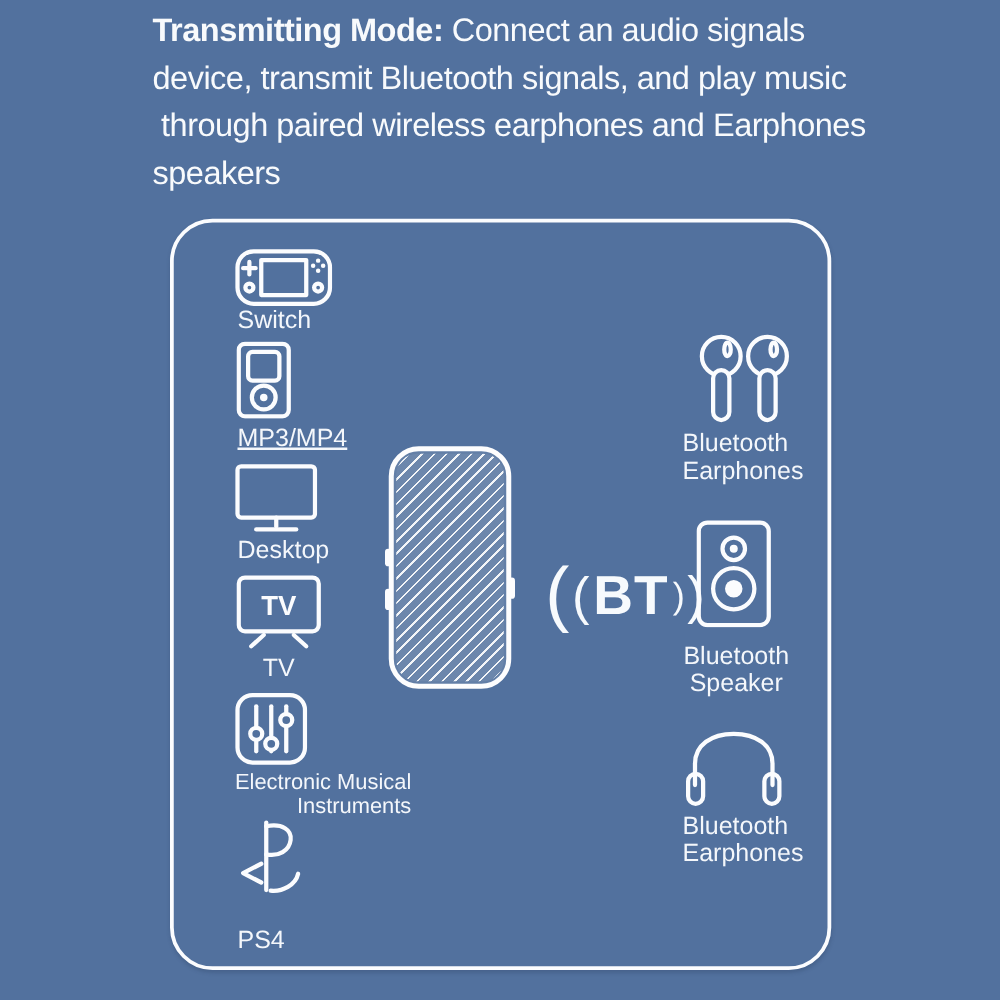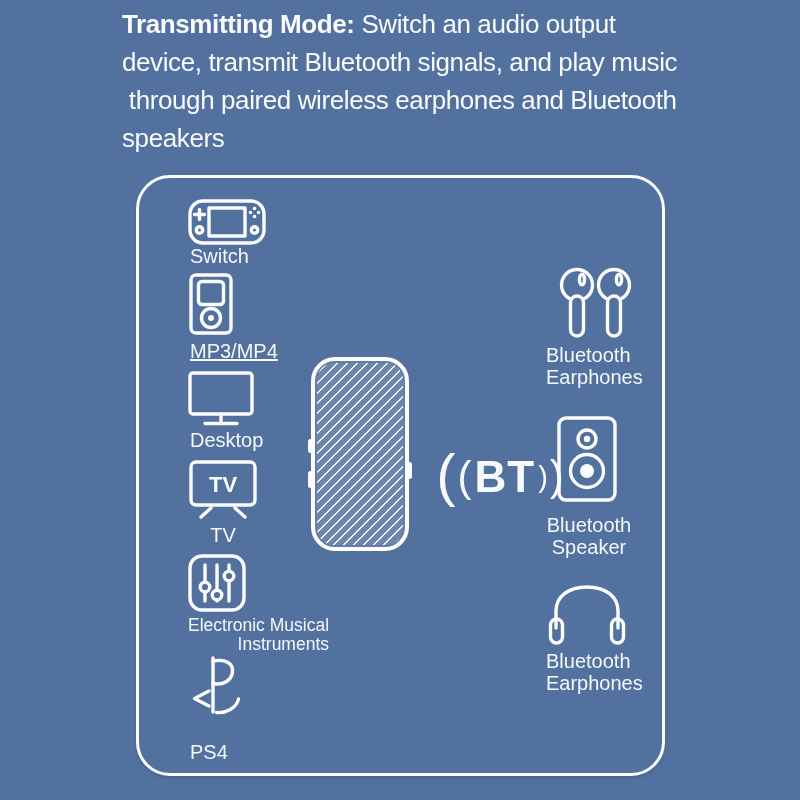--- a/index.html
+++ b/index.html
@@ -56,23 +56,23 @@
   .arc-ol{font-size:58px;font-weight:300;transform:translateY(-2px);}
   .arc-il{font-size:42px;margin-left:2px;}
   .bt-text{font-size:44px;font-weight:bold;letter-spacing:1px;margin:0 3px;}
   .arc-ir{font-size:29px;}
   .arc-or{font-size:42px;margin-left:2px;transform:translateY(-1px);}
 </style>
 </head>
 <body>
 
 <div class="abs header">
-  <div class="hline"><span class="hbold">Transmitting Mode:</span><span> Switch an audio output</span></div>
+  <div class="hline"><span class="hbold">Transmitting Mode:</span><span> Connect an audio signals</span></div>
   <div class="hline">device, transmit Bluetooth signals, and play music</div>
-  <div class="hline"> through paired wireless earphones and Bluetooth</div>
+  <div class="hline"> through paired wireless earphones and Earphones</div>
   <div class="hline">speakers</div>
 </div>
 
 <div class="abs panel"></div>
 
 <svg class="abs icon" style="left:188px;top:199px;" width="78" height="46" viewBox="0 0 78 46">
   <rect x="2" y="2" width="74" height="42" rx="13" stroke-width="3"></rect>
   <rect x="21" y="9" width="36" height="28" stroke-width="3"></rect>
   <path d="M11.5 10.5 V20.5 M6.5 15.5 H16.5" stroke-width="3"></path>
   <circle cx="11.5" cy="31" r="3.2" stroke-width="2.4"></circle>

